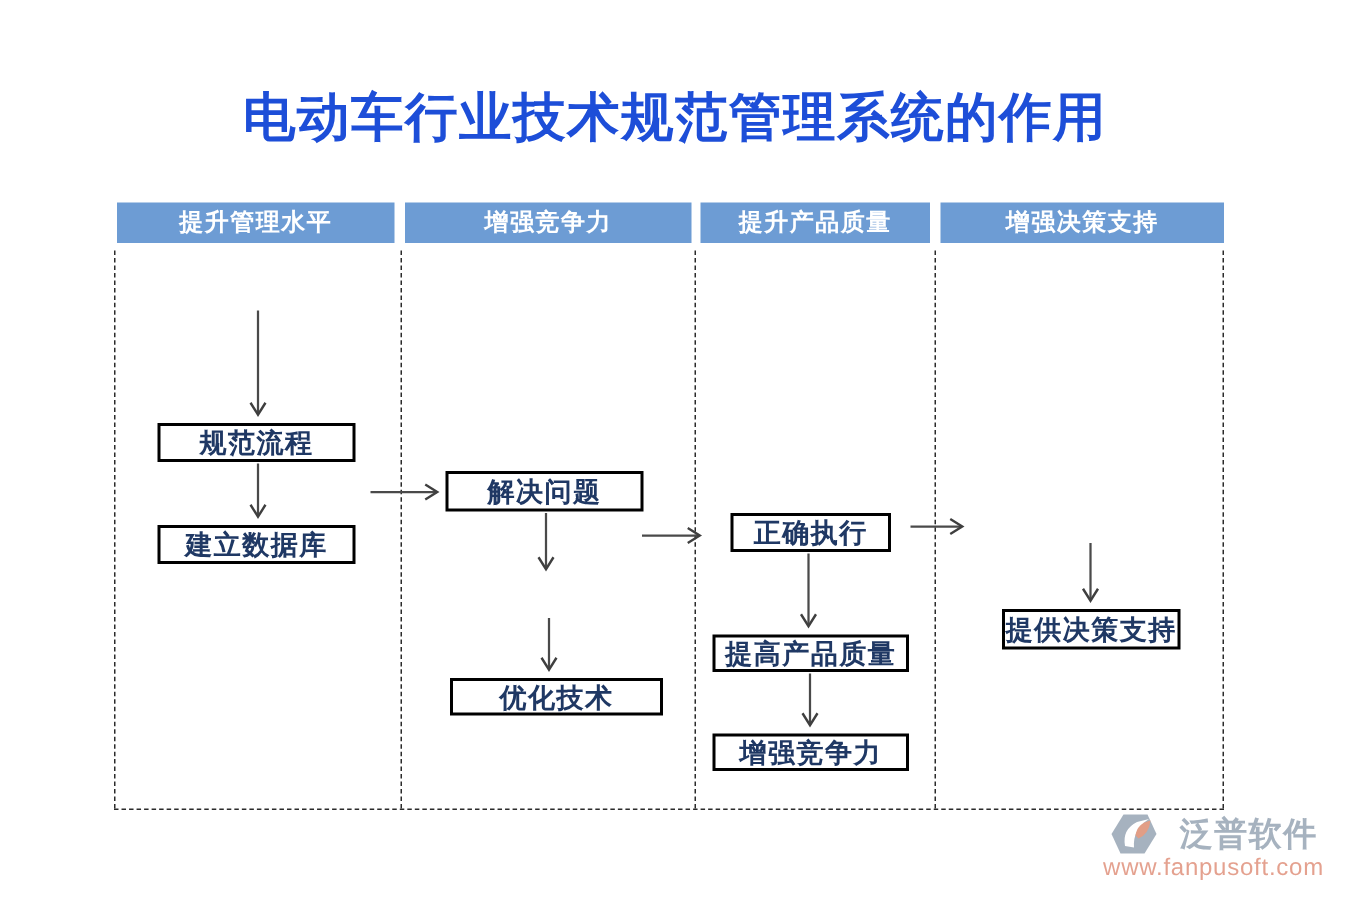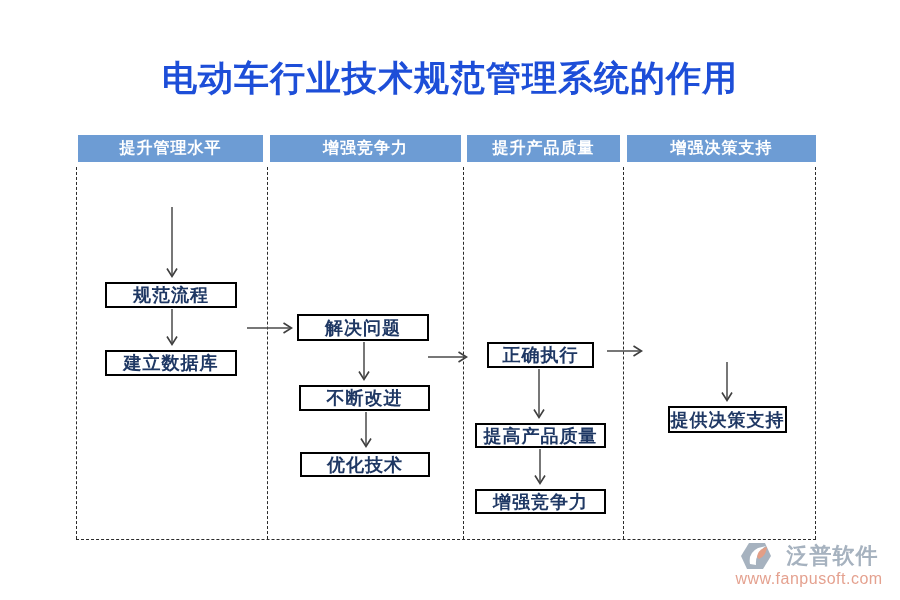--- a/index.html
+++ b/index.html
@@ -47,22 +47,21 @@
   <div class="vline" style="left:267px"></div>
   <div class="vline" style="left:463px"></div>
   <div class="vline" style="left:623px"></div>
   <div class="vline" style="left:815px"></div>
   <div class="hline"></div>
 
   <div class="box" style="left:105px;top:282px;width:132px;height:26px">规范流程</div>
   <div class="box" style="left:105px;top:350px;width:132px;height:26px">建立数据库</div>
 
   <div class="box" style="left:297px;top:314px;width:132px;height:27px">解决问题</div>
-  <div class="box" style="left:299px;top:385px;width:131px;height:26px">不断改进</div>
-  <div class="box" style="left:300px;top:452px;width:130px;height:25px">优化技术</div>
+  <div class="box" style="left:300px;top:452px;width:142px;height:25px">优化技术</div>
 
   <div class="box" style="left:487px;top:342px;width:107px;height:26px">正确执行</div>
   <div class="box" style="left:475px;top:423px;width:131px;height:25px">提高产品质量</div>
   <div class="box" style="left:475px;top:489px;width:131px;height:25px">增强竞争力</div>
 
   <div class="box" style="left:668px;top:406px;width:119px;height:27px">提供决策支持</div>
 
   <svg class="arrows" width="900" height="600" viewBox="0 0 900 600">
     <defs>
       <marker id="ah" viewBox="-9 -7 18 14" refX="-0.5" refY="0" markerUnits="userSpaceOnUse" markerWidth="18" markerHeight="14" orient="auto">

